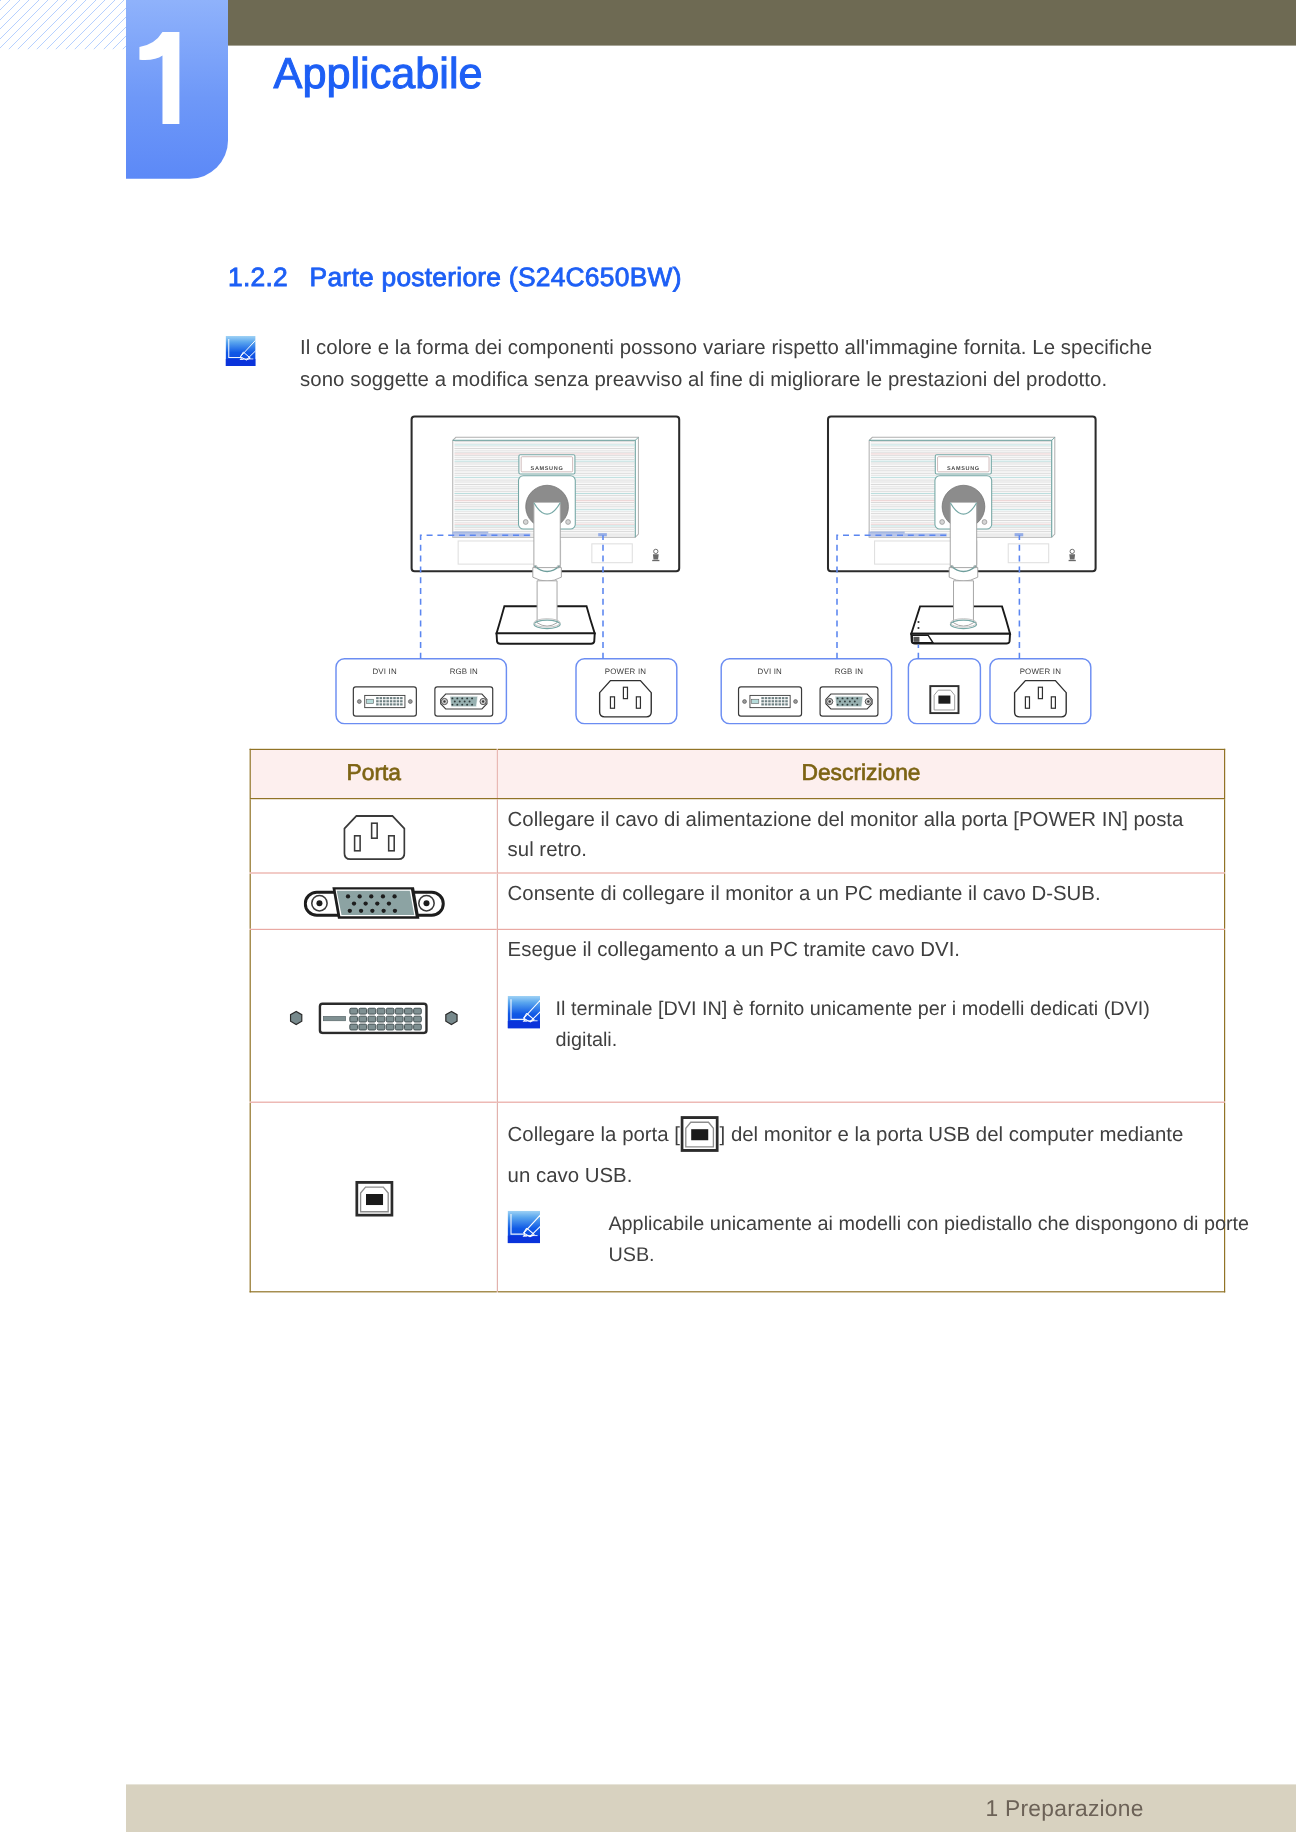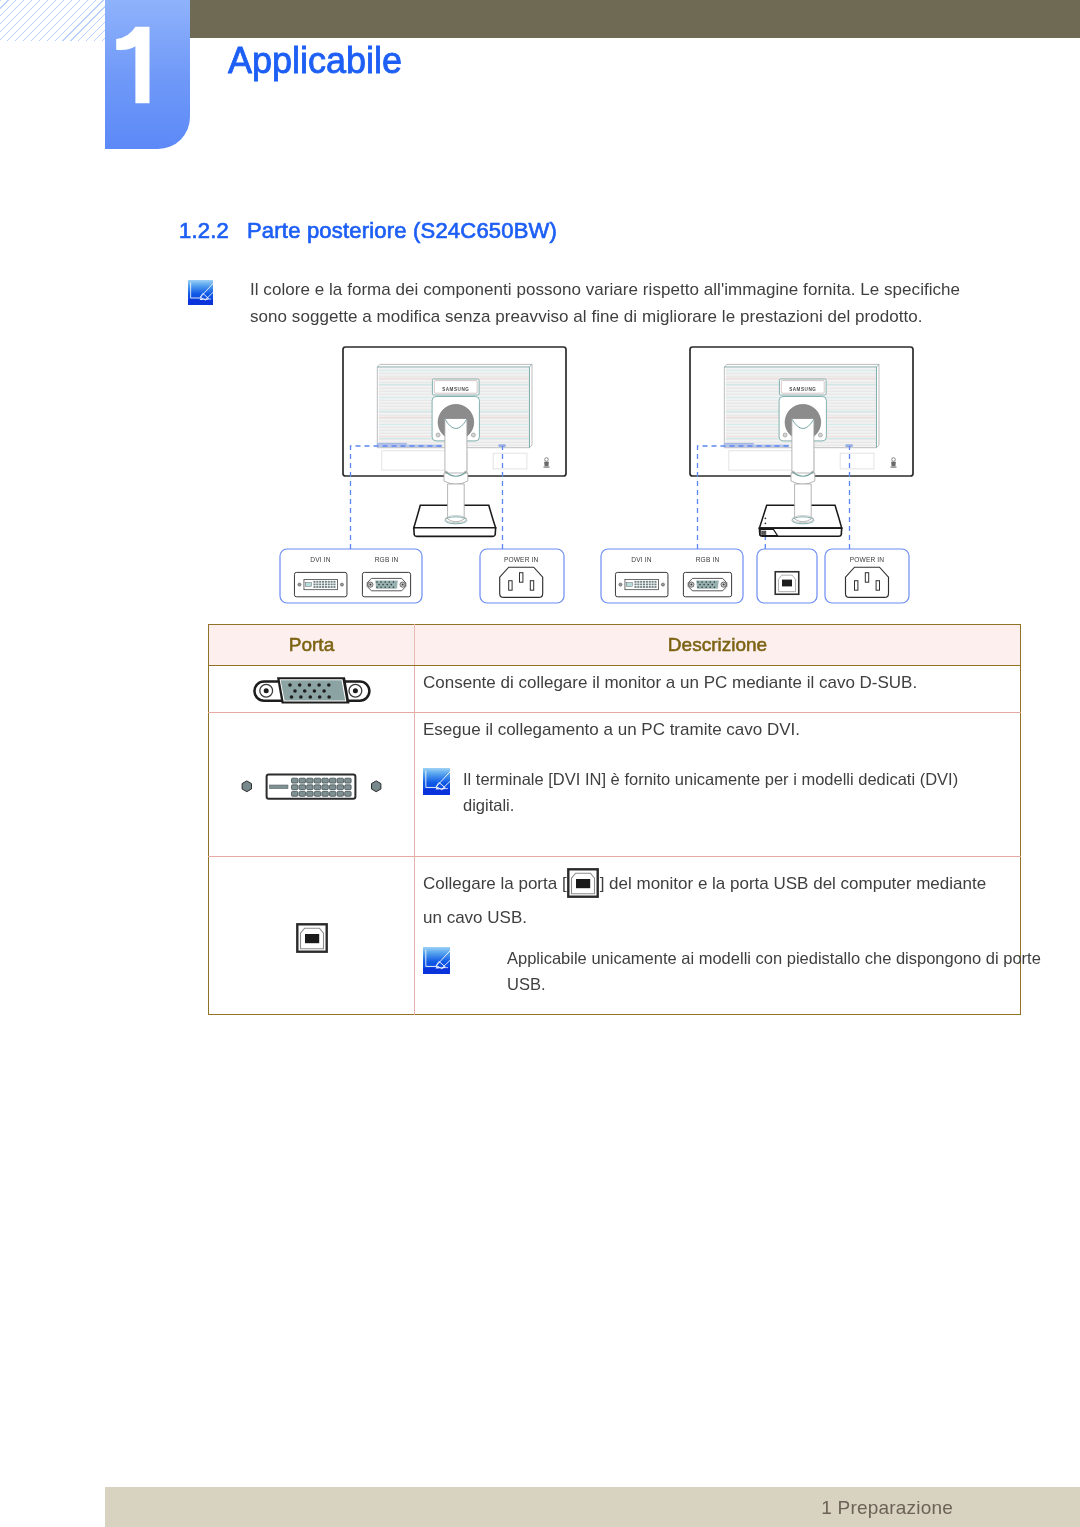--- a/index.html
+++ b/index.html
@@ -17,21 +17,21 @@
   .chap-tab{position:absolute;left:105px;top:0;width:85px;height:149px;
      background:linear-gradient(180deg,#8fb2fb 0%,#6e98f8 55%,#5c89f7 100%);
      border-bottom-right-radius:32px;}
   .chap-num{position:absolute;left:0;top:0;width:85px;height:149px;}
   .chap-num svg{position:absolute;left:0;top:0;}
   .chap-title{position:absolute;left:228px;top:43px;color:#1d5ff5;font-size:36px;
      font-weight:400;letter-spacing:0px;line-height:36px;
      -webkit-text-stroke:0.85px #1d5ff5;}
 
   
-  .sec-head{position:absolute;left:179px;top:218px;color:#1d5ff5;font-size:22px;
+  .sec-head{position:absolute;left:190px;top:218px;color:#1d5ff5;font-size:22px;
      font-weight:400;-webkit-text-stroke:0.7px #1d5ff5;letter-spacing:0.2px;white-space:nowrap;}
   .sec-head .num{display:inline-block;width:68px;}
 
   
   .note-row{position:absolute;left:188px;top:276px;width:805px;display:flex;gap:12px;}
   .note-icon{width:25px;height:25px;flex:0 0 25px;margin-top:4px;}
   .note-text{margin-left:25px;font-size:17px;line-height:27px;color:#3f3f3f;
      width:755px;letter-spacing:0.05px;}
 
   
@@ -435,20 +435,33 @@
   <table class="ports-table">
     <colgroup>
         <col class="col-port">
         <col>
       </colgroup>
     <tbody>
         <tr class="thead">
       <td>Porta</td>
       <td>Descrizione</td>
     </tr>
+    <tr class="trow r1">
+      <td class="c1">
+        <span class="rowicon"><svg width="52" height="38" viewBox="0 0 52 38">
+                <path d="M11 1 L41 1 L51 11.5 L51 32 q0 5 -5 5 L6 37 q-5 0 -5 -5 L1 11.5 Z" fill="#fff" stroke="#3a3a3a" stroke-width="1.5"></path>
+                <rect x="23.7" y="7" width="4.6" height="12.5" fill="#fff" stroke="#3a3a3a" stroke-width="1.3"></rect>
+                <rect x="9.5" y="17.5" width="4.6" height="12.5" fill="#fff" stroke="#3a3a3a" stroke-width="1.3"></rect>
+                <rect x="37.9" y="17.5" width="4.6" height="12.5" fill="#fff" stroke="#3a3a3a" stroke-width="1.3"></rect>
+              </svg></span>
+      </td>
+      <td class="c2">
+        <span>Collegare il cavo di alimentazione del monitor alla porta [POWER IN] posta sul retro.</span>
+      </td>
+    </tr>
     <tr class="trow r2">
       <td class="c1">
         <span class="rowicon"><svg width="118" height="30" viewBox="0 0 118 30">
                 <rect x="1.4" y="5.5" width="115" height="19.2" rx="9.6" fill="#fff" stroke="#1d1d1d" stroke-width="2.5"></rect>
                 <path d="M24.0 1.3 L92.0 1.3 L96.5 27.6 L28.6 27.6 Z" fill="#1d1d1d"></path>
                 <path d="M26.6 3.2 L89.5 3.2 L93.4 25.6 L30.6 25.6 Z" fill="#ffffff"></path>
                 <path d="M27.6 4.2 L88.5 4.2 L92.2 24.6 L31.6 24.6 Z" fill="#8ca3a3"></path>
                 <circle cx="13.2" cy="14.7" r="6.4" fill="#fff" stroke="#3a3a3a" stroke-width="1.3"></circle>
                 <circle cx="13.2" cy="14.7" r="2.5" fill="#1d1d1d"></circle>
                 <circle cx="102.4" cy="14.7" r="6.4" fill="#fff" stroke="#3a3a3a" stroke-width="1.3"></circle>

